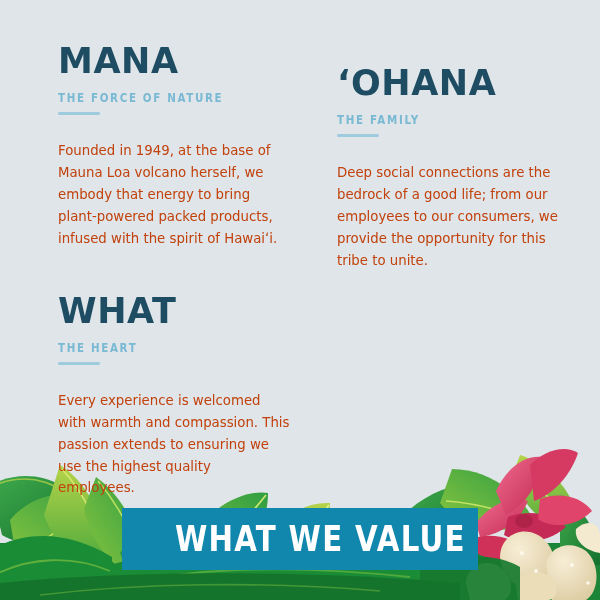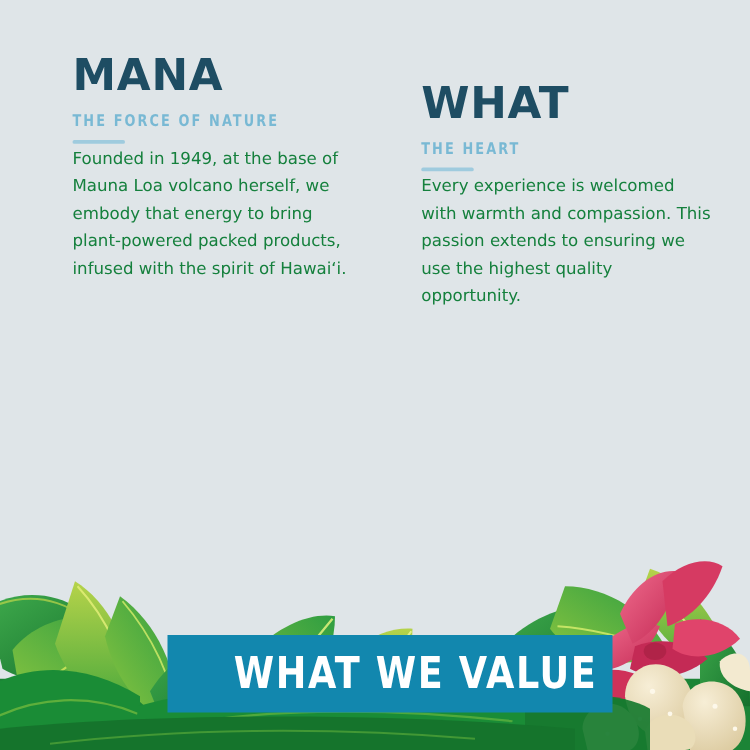--- a/index.html
+++ b/index.html
@@ -64,40 +64,40 @@
     width:42px; height:3px;
     background:#9fcbde;
     border-radius:2px;
     margin-top:7px;
   }
 
   .v-body {
     font-family:"DejaVu Sans", sans-serif;
     font-size:13.3px;
     line-height:1.65;
-    color:#15803d;
-    margin-top:2px;
+    color:#c2410c;
+    margin-top:25px;
     width:232px;
     font-weight:500;
   }
 
   
   .art {
     position:absolute;
     left:0; bottom:0;
     width:600px; height:175px;
     z-index:2;
     overflow:hidden;
   }
   .art svg { display:block; width:600px; height:175px; }
 
   
   .banner {
     position:absolute;
-    left:134px; top:508px;
+    left:122px; top:508px;
     width:356px; height:62px;
     background:#1287ae;
     z-index:9;
     display:flex;
     align-items:center;
     justify-content:center;
     padding-left:41px;
   }
   .banner-label {
     font-family:"DejaVu Sans Condensed","Liberation Sans", sans-serif;
@@ -117,26 +117,32 @@
   <div class="grid">
 
     <div class="value-block">
       <div class="v-title">MANA</div>
       <div class="v-sub">THE FORCE OF NATURE</div>
       <div class="v-rule"></div>
       <div class="v-body">Founded in 1949, at the base of Mauna Loa volcano herself, we embody that energy to bring plant-powered packed products, infused with the spirit of Hawaiʻi.</div>
     </div>
 
 
+    <div class="value-block row2">
+      <div class="v-title">ʻOHANA</div>
+      <div class="v-sub">THE FAMILY</div>
+      <div class="v-rule"></div>
+      <div class="v-body">Deep social connections are the bedrock of a good life; from our employees to our consumers, we provide the opportunity for this tribe to unite.</div>
+    </div>
 
     <div class="value-block row2">
       <div class="v-title">WHAT</div>
       <div class="v-sub">THE HEART</div>
       <div class="v-rule"></div>
-      <div class="v-body">Every experience is welcomed with warmth and compassion. This passion extends to ensuring we use the highest quality opportunity.</div>
+      <div class="v-body">Every experience is welcomed with warmth and compassion. This passion extends to ensuring we use the highest quality employees.</div>
     </div>
 
   </div>
 
   <div class="art">
     <svg viewBox="0 0 600 175" xmlns="http://www.w3.org/2000/svg">
       <defs>
         <linearGradient id="lg1" x1="0" y1="0" x2="1" y2="1">
           <stop offset="0" stop-color="#3faa4c"></stop>
             <stop offset="1" stop-color="#14702c"></stop>

